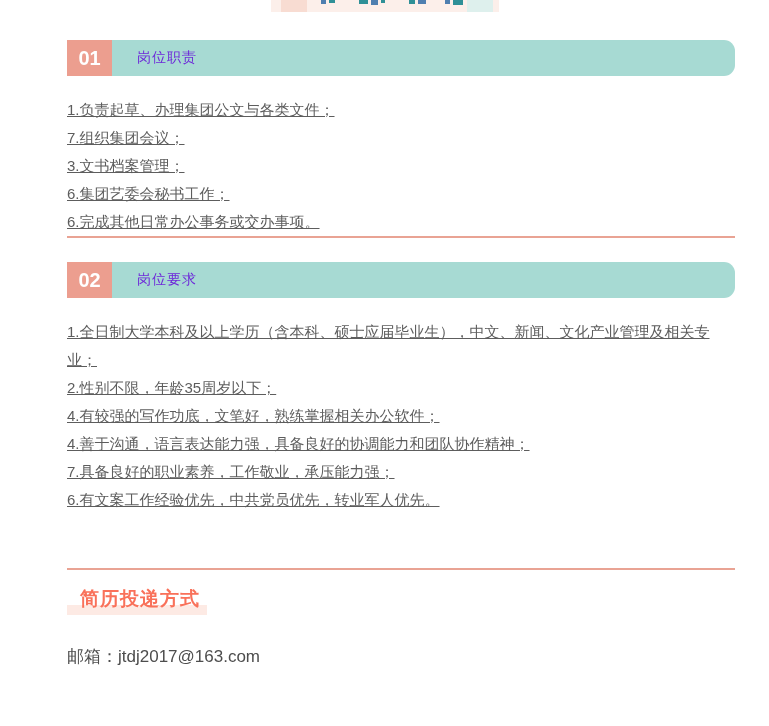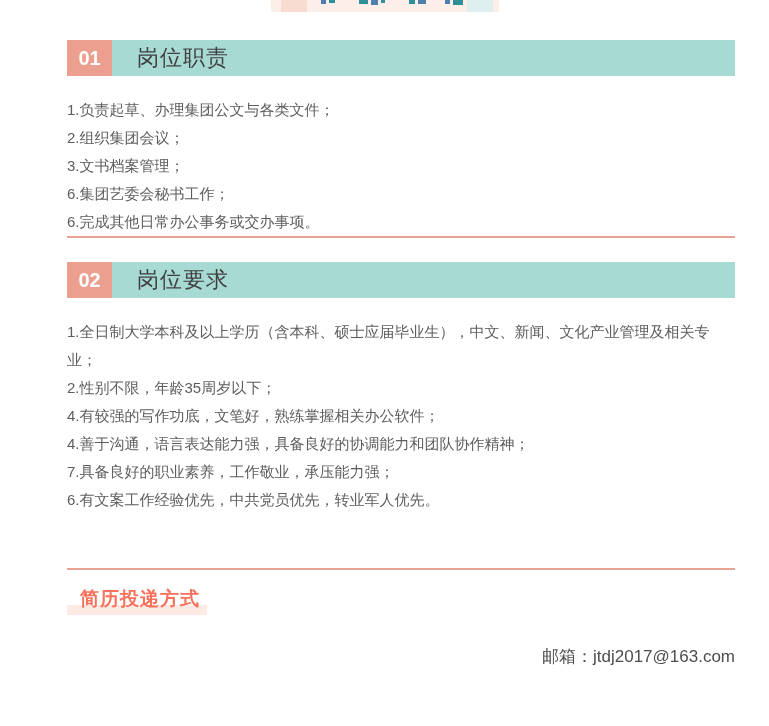--- a/index.html
+++ b/index.html
@@ -23,46 +23,48 @@
   .masthead-sq.right { right: 6px;  width: 26px; background: #def0ed; }
   .frag { position: absolute; top: 0; }
   .frag i { display: block; position: absolute; top: 0; }
 
   
   .sec-bar {
     margin-left: 67px;
     width: 668px; height: 36px;
     display: flex; align-items: stretch;
     background: #a7dad3;
+    border-radius: 11px;
   }
   .sec-num {
     width: 45px; flex: 0 0 45px;
     background: #ec9e8f;
     color: #ffffff;
     font-size: 20px; font-weight: bold;
     display: flex; align-items: center; justify-content: center;
   }
   .sec-title {
-    color: #404040;
-    font-size: 22px;
+    color: #6d28d9;
+    font-size: 14px;
     letter-spacing: 1px;
     display: flex; align-items: center;
     padding-left: 25px;
   }
   .sec-bar-1 { margin-top: 28px; }
   .sec-bar-2 { margin-top: 24px; }
 
   
   .items {
     list-style: none;
     margin: 20px 0 0 67px;
     width: 668px;
     color: #5d5d5d;
     font-size: 15px;
     line-height: 28px;
+    text-decoration: underline;
   }
   .items li { white-space: normal; }
 
   
   .divider {
     margin-left: 67px;
     width: 668px; height: 2px;
     background: #e9a394;
     border: none;
   }
@@ -86,21 +88,21 @@
     position: relative;
     margin-left: 13px;
     color: #f9715a;
     font-size: 19px;
     font-weight: bold;
     letter-spacing: 1px;
   }
   .email-line {
     margin: 32px 0 0 67px;
     width: 668px;
-    text-align: right;
+    text-align: left;
     color: #4d4d4d;
     font-size: 17px;
   }
 </style>
 </head>
 <body>
 
 <div class="page">
 
   <div class="masthead-bar">
@@ -119,21 +121,21 @@
     <span class="masthead-sq right"></span>
   </div>
 
   <section>
     <div class="sec-bar sec-bar-1">
       <span class="sec-num">01</span>
       <span class="sec-title">岗位职责</span>
     </div>
     <ul class="items">
       <li>1.负责起草、办理集团公文与各类文件；</li>
-      <li>2.组织集团会议；</li>
+      <li>7.组织集团会议；</li>
       <li>3.文书档案管理；</li>
       <li>6.集团艺委会秘书工作；</li>
       <li>6.完成其他日常办公事务或交办事项。</li>
     </ul>
     <div class="divider divider-1"></div>
   </section>
 
   <section>
     <div class="sec-bar sec-bar-2">
       <span class="sec-num">02</span>

